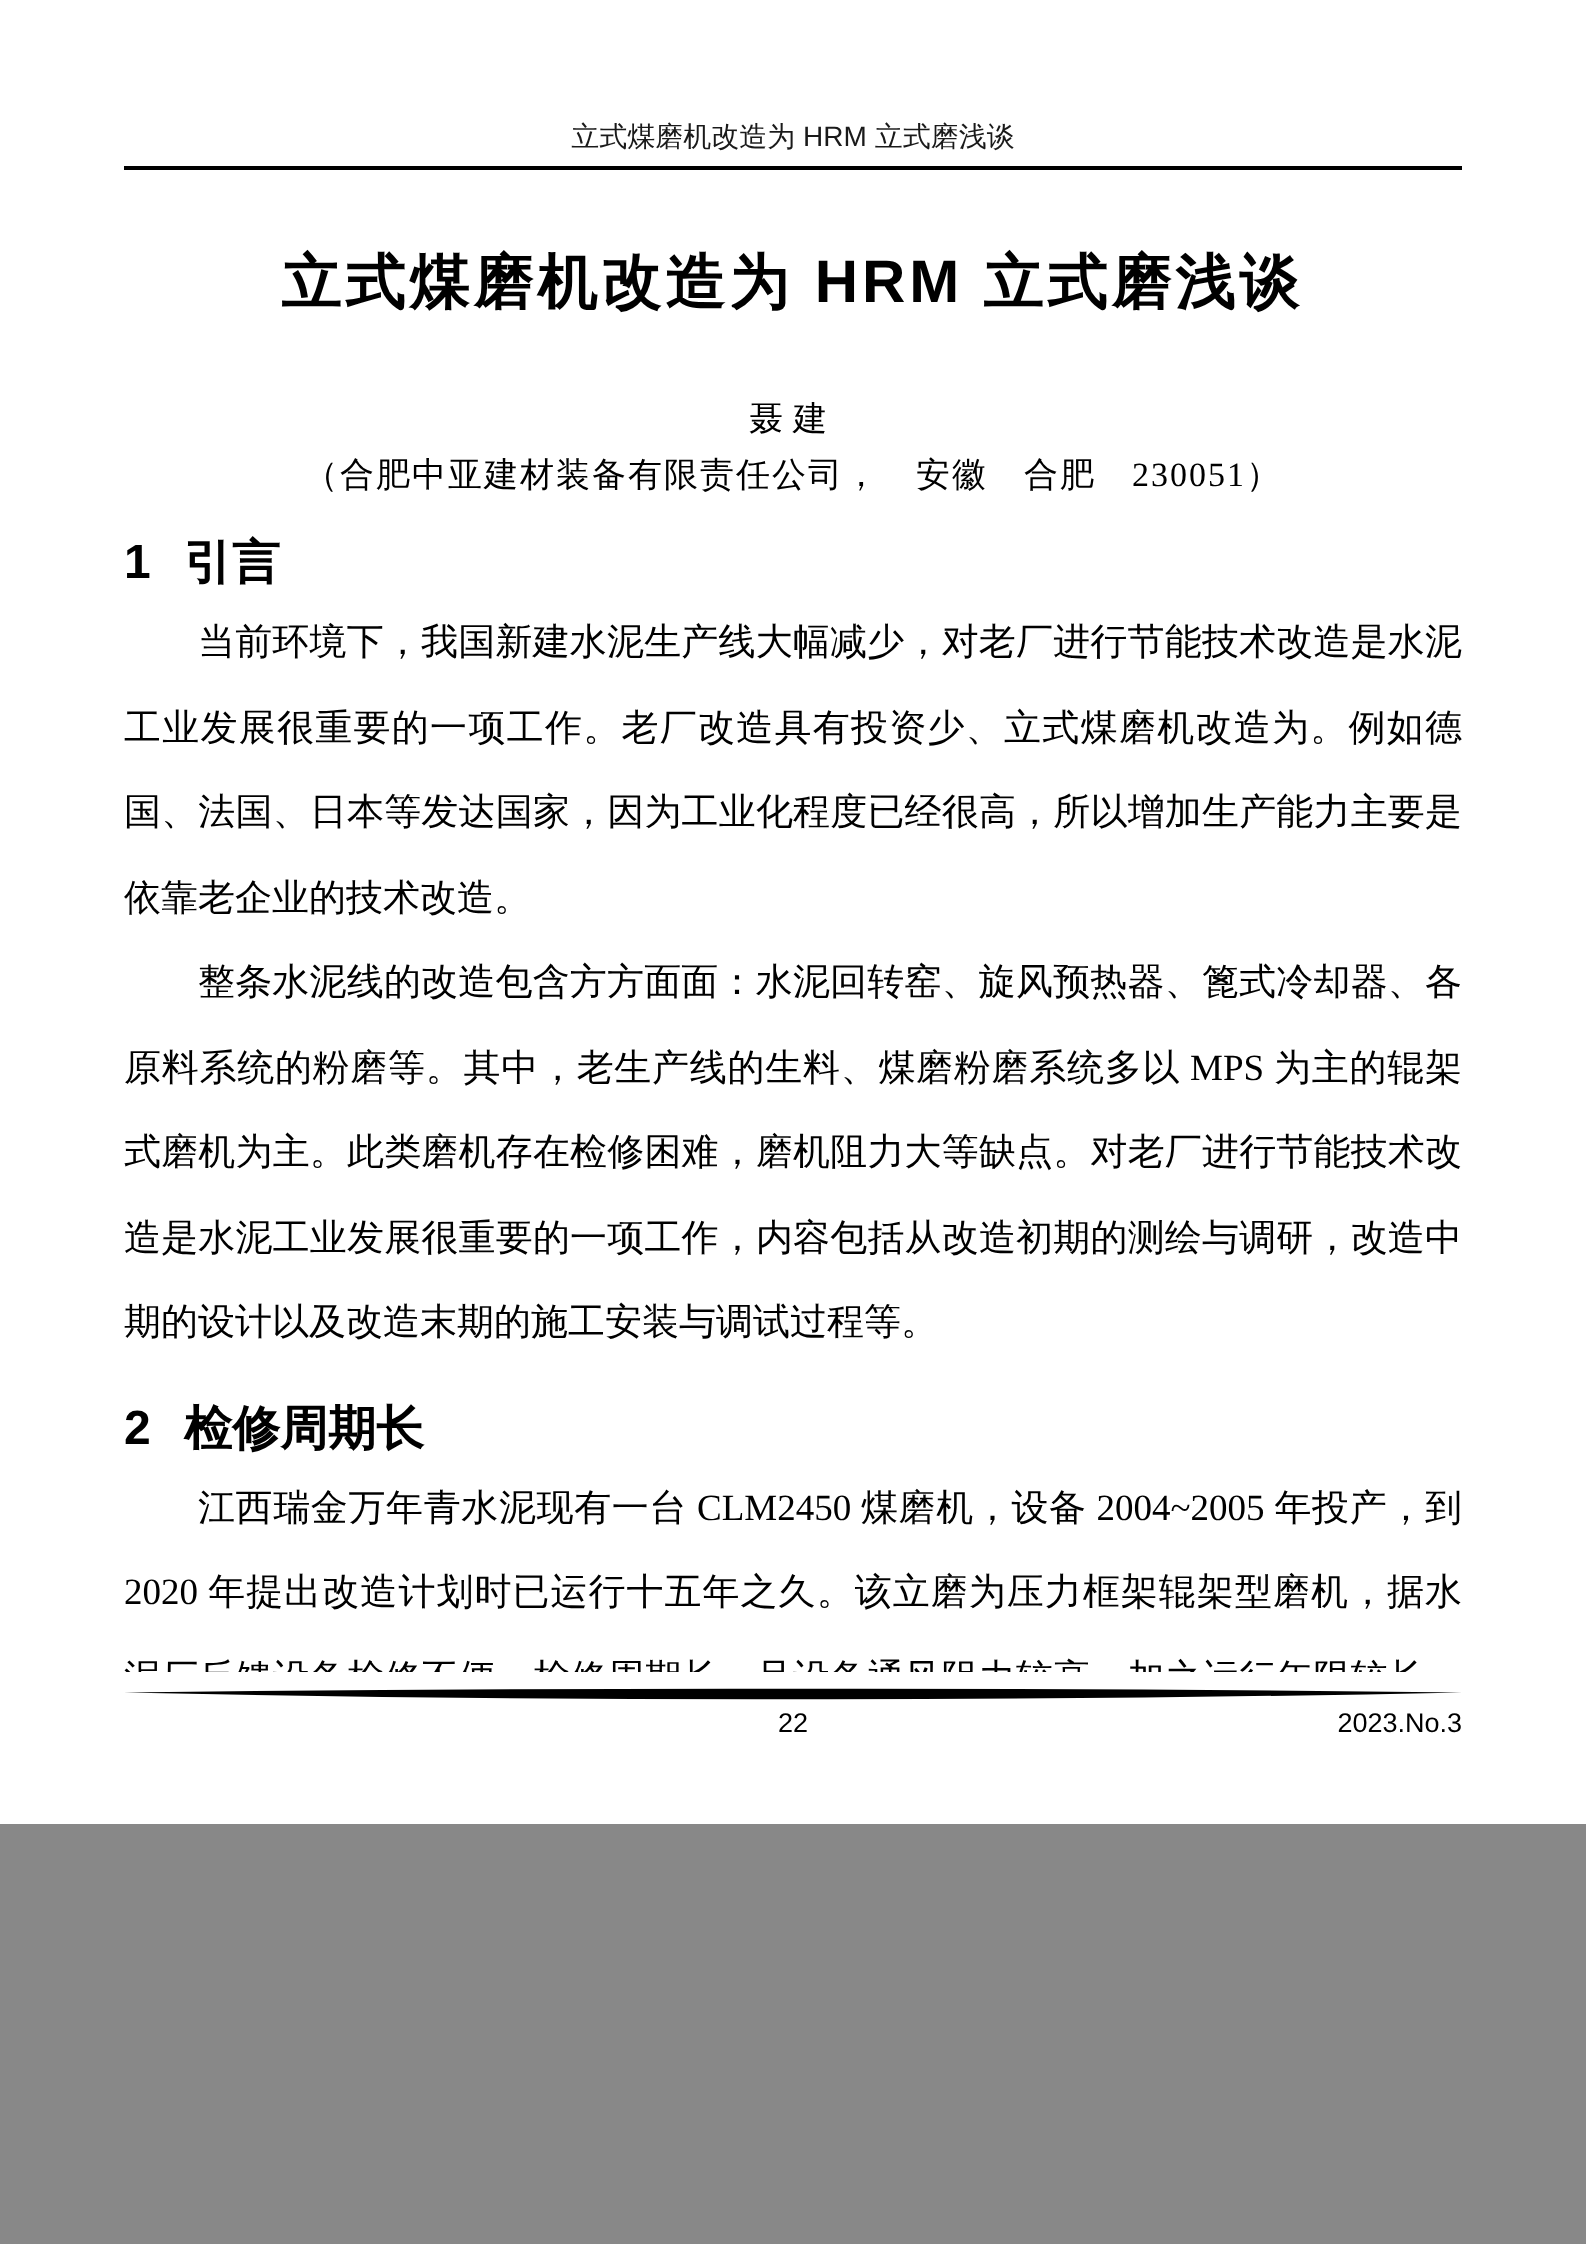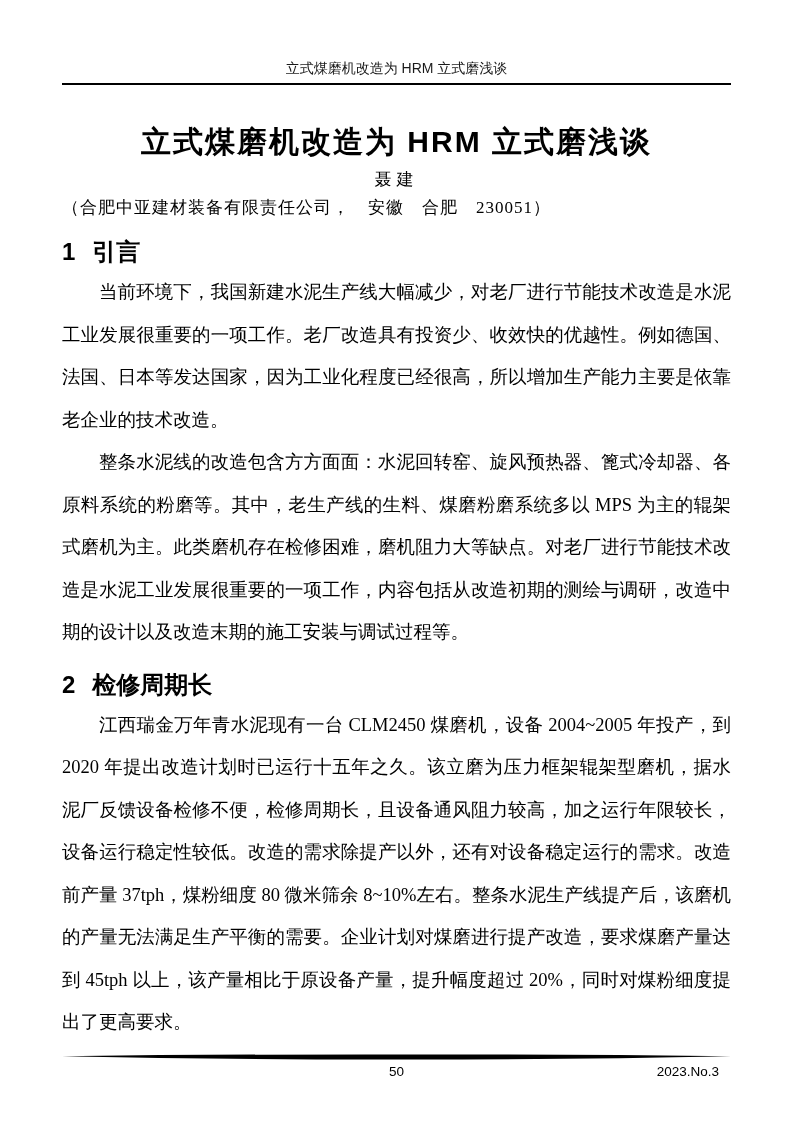--- a/index.html
+++ b/index.html
@@ -1,20 +1,20 @@
 <!DOCTYPE html>
 <html><head>
 <meta charset="utf-8">
 <style>
   * { margin: 0; padding: 0; box-sizing: border-box; }
   html, body { background: #888; }
   .page {
     position: relative;
     width: 793px;
-    height: 1122px;
+    height: 912px;
     margin: 0 auto;
     background: #ffffff;
     overflow: hidden;
     font-family: "Liberation Serif", serif;
     color: #000;
   }
   .content {
     position: absolute;
     left: 62px;
     right: 62px;
@@ -37,29 +37,29 @@
   .doc-title {
     margin-top: 36px;
     text-align: center;
     font-family: "Liberation Sans", sans-serif;
     font-weight: bold;
     font-size: 30px;
     line-height: 42px;
     letter-spacing: 2px;
   }
   .doc-author {
-    margin-top: 6px;
+    margin-top: 36px;
     text-align: center;
     font-size: 17px;
     line-height: 22px;
     letter-spacing: 5px;
   }
   .doc-affiliation {
     margin-top: 4px;
-    text-align: left;
+    text-align: center;
     font-size: 17px;
     line-height: 26px;
     letter-spacing: 1px;
   }
   
   .section-heading {
     margin-top: 16px;
     margin-bottom: 4px;
     font-family: "Liberation Sans", sans-serif;
     font-weight: bold;
@@ -96,53 +96,53 @@
     line-height: 20px;
   }
   .footer-page-number {
     position: absolute;
     left: 0;
     right: 0;
     text-align: center;
   }
   .footer-issue {
     position: absolute;
-    right: 12px;
+    right: 0;
     top: 0;
   }
 </style>
 </head>
 <body>
 
 <div class="page">
   <div class="content">
 
     <div class="running-header">立式煤磨机改造为 HRM 立式磨浅谈</div>
 
     <div class="doc-title">立式煤磨机改造为 HRM 立式磨浅谈</div>
 
     <div class="doc-author">聂建</div>
 
     <div class="doc-affiliation">（合肥中亚建材装备有限责任公司，　安徽　合肥　230051）</div>
 
     <div class="section-heading">
       <span class="sec-num">1</span><span class="sec-label">引言</span>
     </div>
-    <p class="para">当前环境下，我国新建水泥生产线大幅减少，对老厂进行节能技术改造是水泥工业发展很重要的一项工作。老厂改造具有投资少、收效快的优越性。例如德国、法国、日本等发达国家，因为工业化程度已经很高，所以增加生产能力主要是依靠老企业的技术改造。</p>
+    <p class="para">当前环境下，我国新建水泥生产线大幅减少，对老厂进行节能技术改造是水泥工业发展很重要的一项工作。老厂改造具有投资少、立式煤磨机改造为。例如德国、法国、日本等发达国家，因为工业化程度已经很高，所以增加生产能力主要是依靠老企业的技术改造。</p>
     <p class="para">整条水泥线的改造包含方方面面：水泥回转窑、旋风预热器、篦式冷却器、各原料系统的粉磨等。其中，老生产线的生料、煤磨粉磨系统多以 MPS 为主的辊架式磨机为主。此类磨机存在检修困难，磨机阻力大等缺点。对老厂进行节能技术改造是水泥工业发展很重要的一项工作，内容包括从改造初期的测绘与调研，改造中期的设计以及改造末期的施工安装与调试过程等。</p>
 
     <div class="section-heading">
       <span class="sec-num">2</span><span class="sec-label">检修周期长</span>
     </div>
     <p class="para">江西瑞金万年青水泥现有一台 CLM2450 煤磨机，设备 2004~2005 年投产，到 2020 年提出改造计划时已运行十五年之久。该立磨为压力框架辊架型磨机，据水泥厂反馈设备检修不便，检修周期长，且设备通风阻力较高，加之运行年限较长，设备运行稳定性较低。改造的需求除提产以外，还有对设备稳定运行的需求。改造前产量 37tph，煤粉细度 80 微米筛余 8~10%左右。整条水泥生产线提产后，该磨机的产量无法满足生产平衡的需要。企业计划对煤磨进行提产改造，要求煤磨产量达到 45tph 以上，该产量相比于原设备产量，提升幅度超过 20%，同时对煤粉细度提出了更高要求。</p>
 
   </div>
 
   <div class="footer">
     <svg class="footer-rule" viewBox="0 0 669 6" preserveAspectRatio="none">
       <path d="M0,2.2 Q167,0.2 334,0.4 Q501,0.2 669,2.2 Q501,5.8 334,5.6 Q167,5.8 0,2.2 Z" fill="#000"></path>
     </svg>
     <div class="footer-row">
-      <span class="footer-page-number">50</span>
+      <span class="footer-page-number">22</span>
       <span class="footer-issue">2023.No.3</span>
     </div>
   </div>
 </div>
 
 </body></html>

